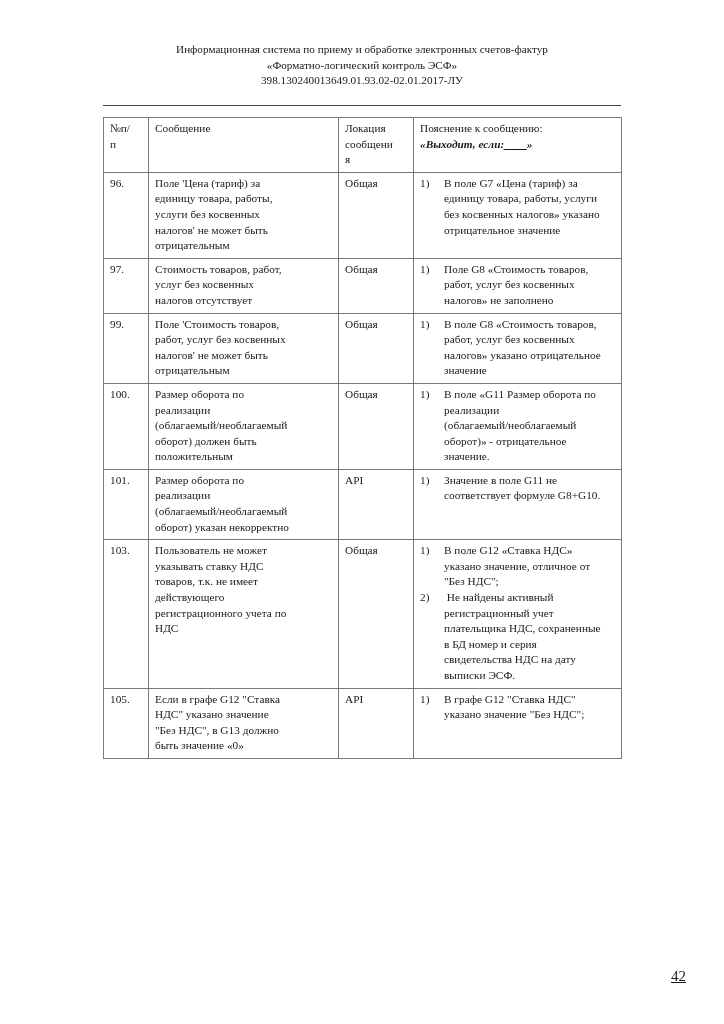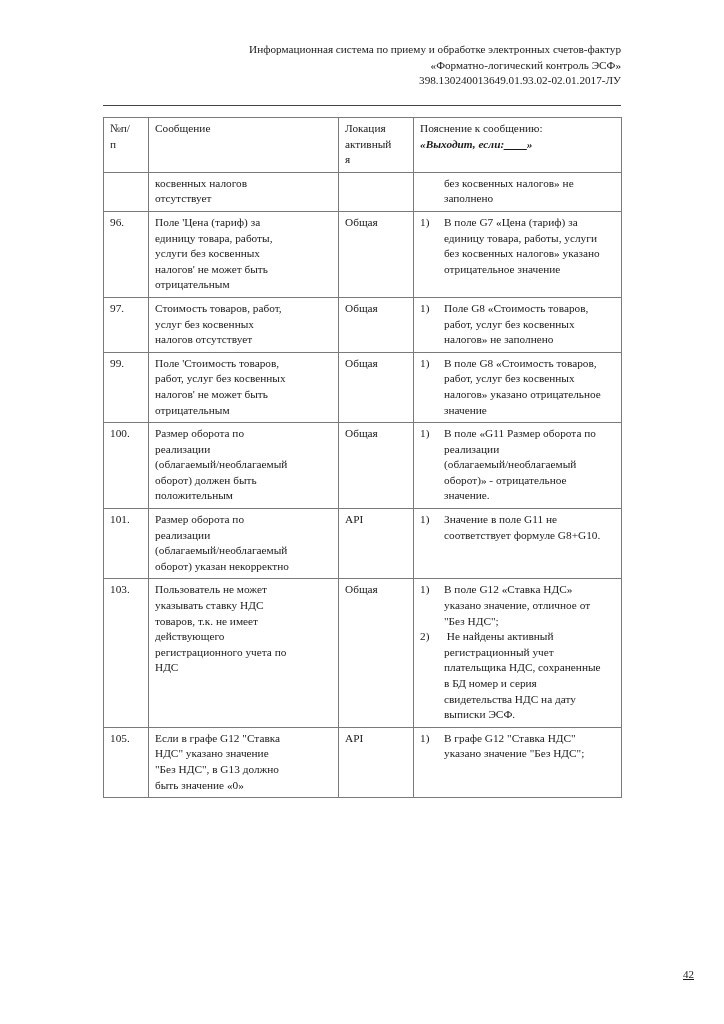--- a/index.html
+++ b/index.html
@@ -21,21 +21,21 @@
     height: 1024px;
     box-sizing: border-box;
   }
 
   
   .doc-header {
     position: absolute;
     left: 103px;
     top: 42px;
     width: 518px;
-    text-align: right;
+    text-align: center;
     font-size: 11.2px;
     line-height: 15.5px;
   }
   .doc-header div { white-space: nowrap; }
   .hdr-rule {
     position: absolute;
     left: 103px;
     top: 105px;
     width: 518px;
     height: 1px;
@@ -97,25 +97,25 @@
     left: 0;
     top: 0;
     width: 20px;
   }
   ol.expl li + li { margin-top: 0px; }
   .cell-text { white-space: pre-wrap; }
 
   
   .page-number {
     position: absolute;
-    left: 16px;
+    left: 8px;
     top: 968px;
     width: 678px;
     text-align: right;
-    font-size: 11px;
+    font-size: 15px;
     text-decoration: underline;
   }
 </style>
 </head>
 <body>
 
 <div class="page">
 
   <div class="doc-header">
     <div>Информационная система по приему и обработке электронных счетов-фактур</div>
@@ -133,43 +133,31 @@
     </colgroup>
     <thead>
       <tr>
         <td>
           <span>№п/</span><br>
           <span>п</span>
         </td>
         <td>Сообщение</td>
         <td>
           <span>Локация</span><br>
-          <span>активный</span><br>
+          <span>сообщени</span><br>
           <span>я</span>
         </td>
         <td>
           <span>Пояснение к сообщению:</span><br>
           <span class="hdr-ital"><span>«Выходит, если:</span><span class="blank">____</span><span>»</span></span>
         </td>
       </tr>
     </thead>
     <tbody id="tbody">
         <tr>
-          <td class="num"></td>
-          <td><span class="cell-text">косвенных налогов
-отсутствует</span></td>
-          <td></td>
-          <td>
-            <ol class="expl">
-              <li><span class="marker"></span><span class="cell-text">без косвенных налогов» не
-заполнено</span></li>
-            </ol>
-          </td>
-        </tr>
-        <tr>
           <td class="num">96.</td>
           <td><span class="cell-text">Поле 'Цена (тариф) за
 единицу товара, работы,
 услуги без косвенных
 налогов' не может быть
 отрицательным</span></td>
           <td>Общая</td>
           <td>
             <ol class="expl">
               <li><span class="marker">1)</span><span class="cell-text">В поле G7 «Цена (тариф) за

